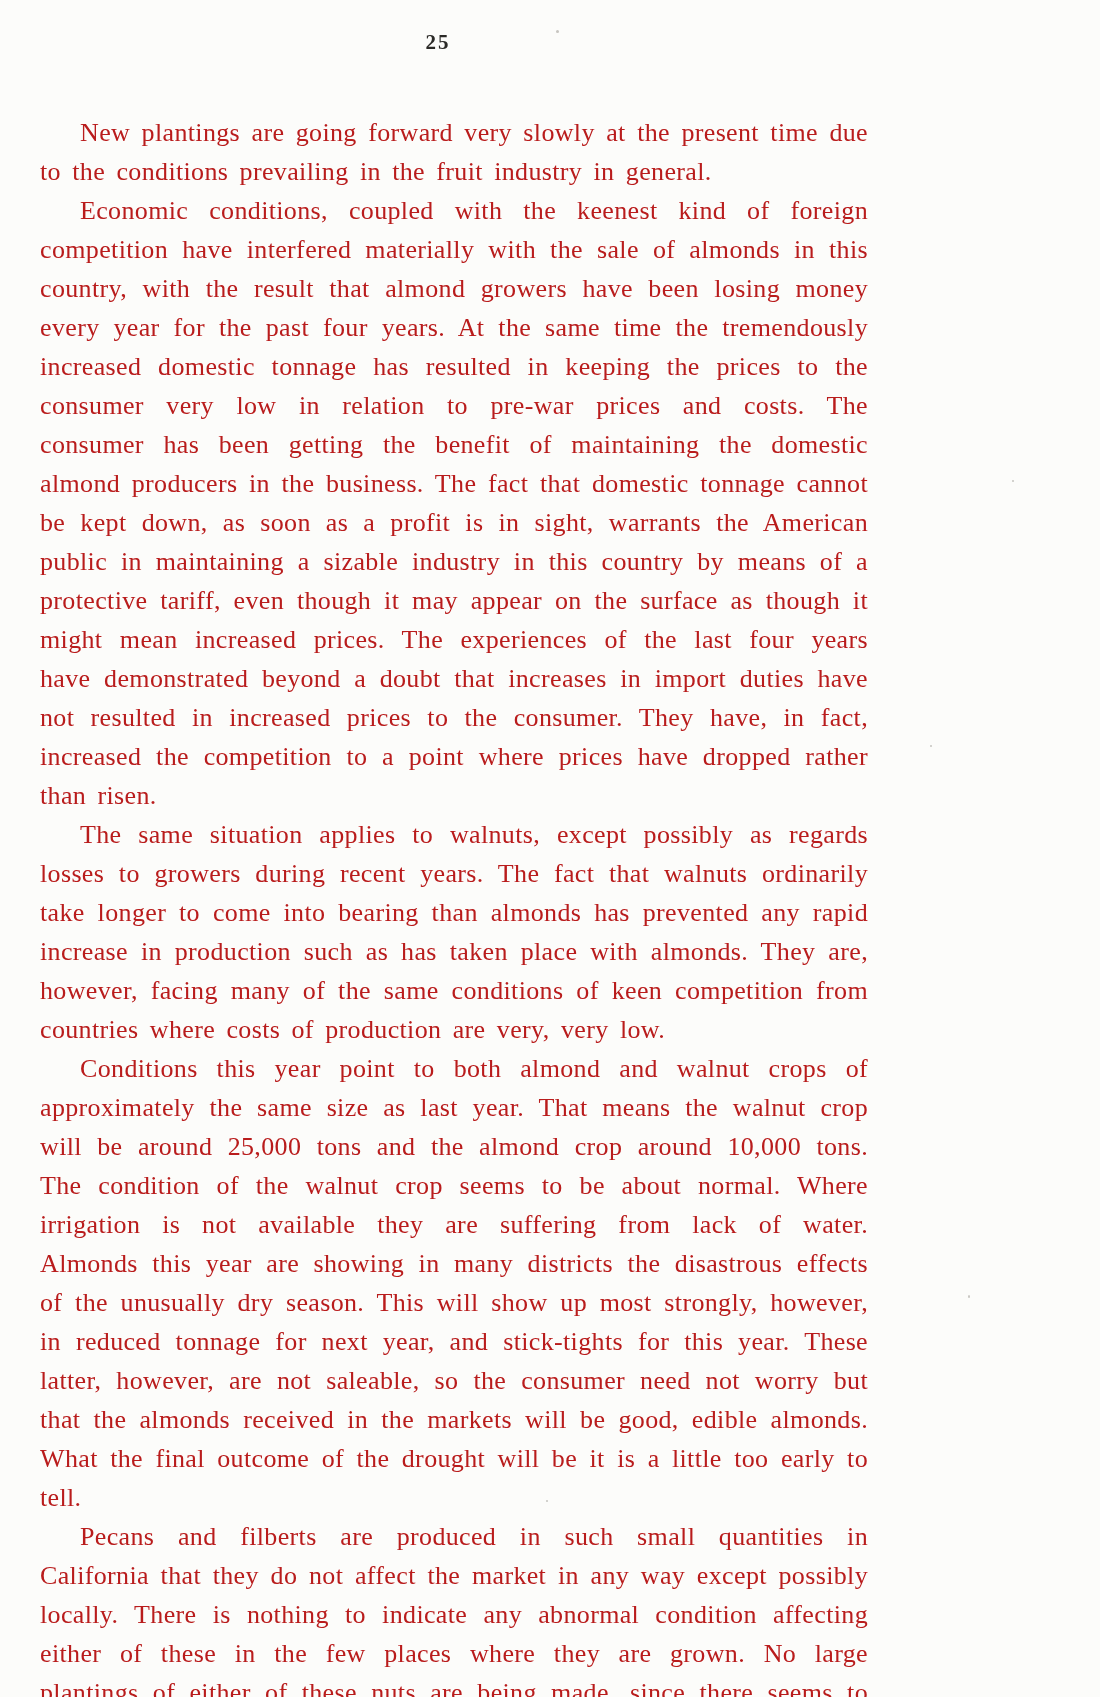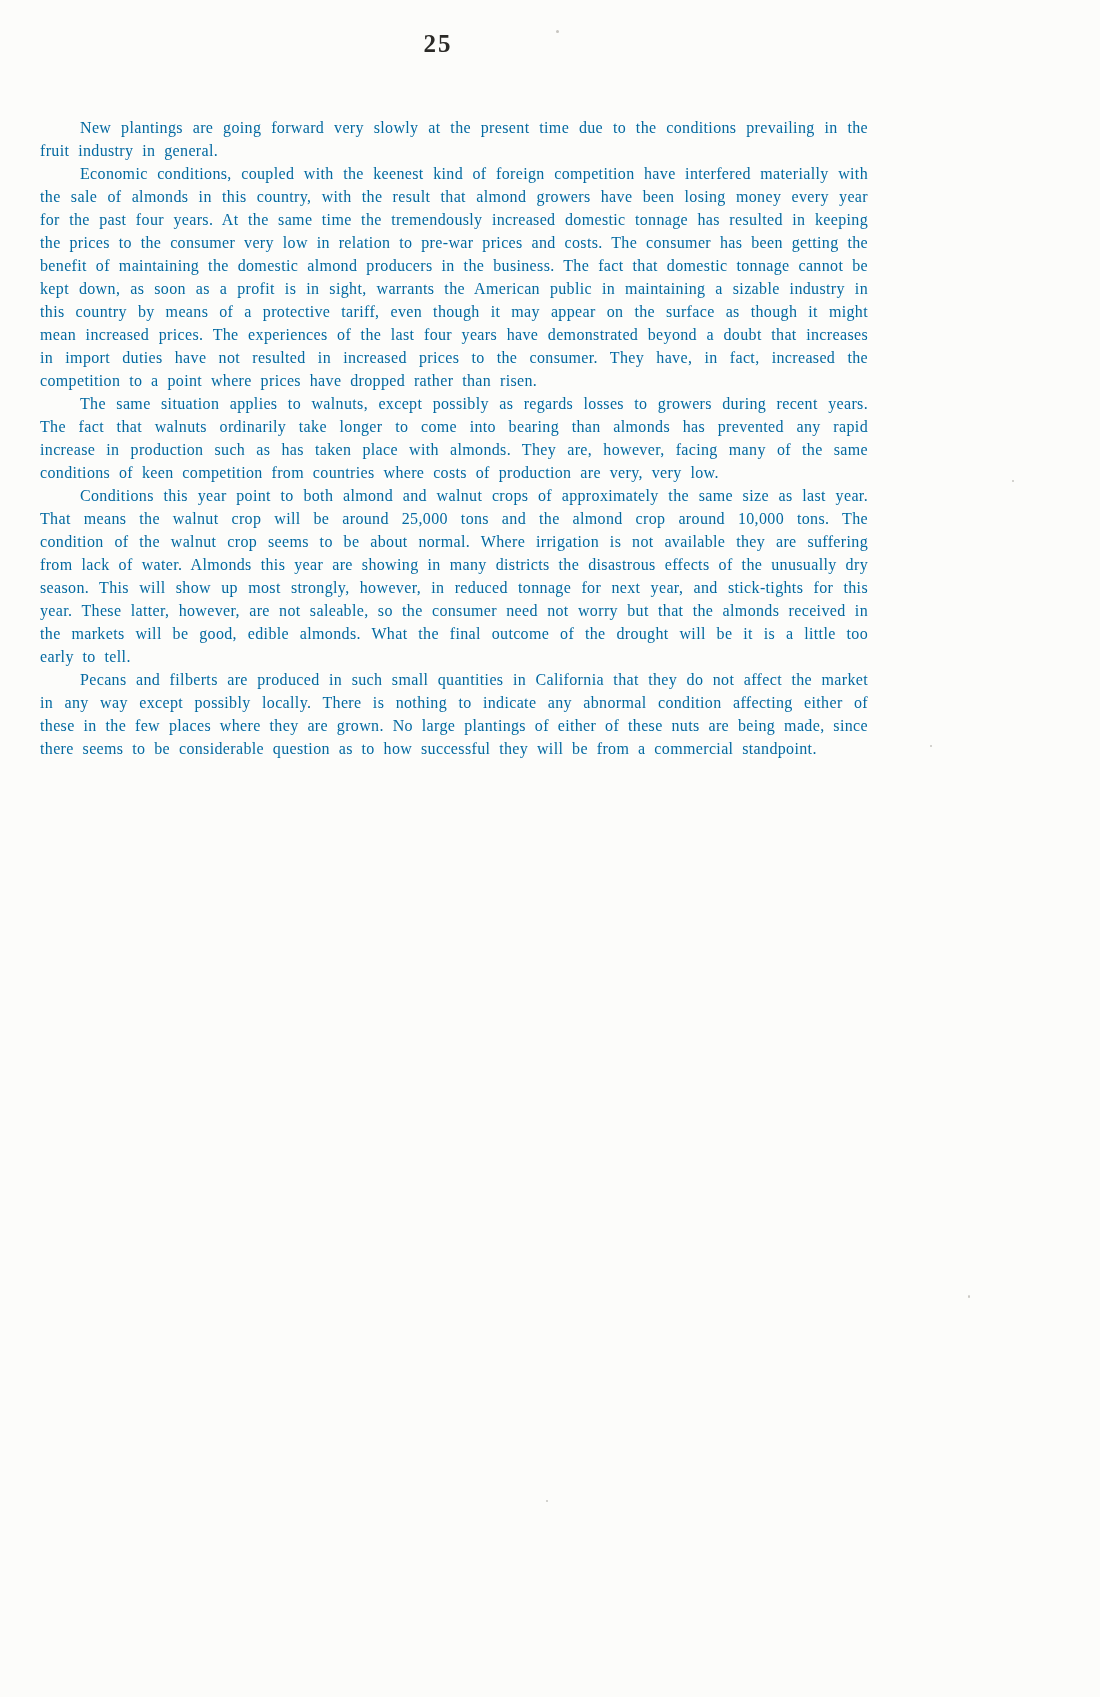--- a/index.html
+++ b/index.html
@@ -24,42 +24,42 @@
       background: #fcfcfa;
     }
 
     .page-header {
       text-align: center;
       margin-bottom: 58px;
     }
 
     .page-number {
       display: inline-block;
-      font-size: 25px;
+      font-size: 21px;
       letter-spacing: 2px;
       font-weight: 600;
       color: #2b2a27;
       transform: translateX(-16px);
     }
 
     .page-body {
       width: 828px;
     }
 
     .para {
-      font-size: 16px;
-      line-height: 23px;
+      font-size: 26px;
+      line-height: 39px;
       text-align: justify;
       text-justify: inter-word;
       text-indent: 40px;
       letter-spacing: 0.35px;
       word-spacing: 4.5px;
       hyphens: auto;
       -webkit-hyphens: auto;
-      color: #0369a1;
+      color: #b91c1c;
     }
 
     
     .para-continued {
       text-align-last: justify;
     }
 
     
     .speck {
       position: absolute;

